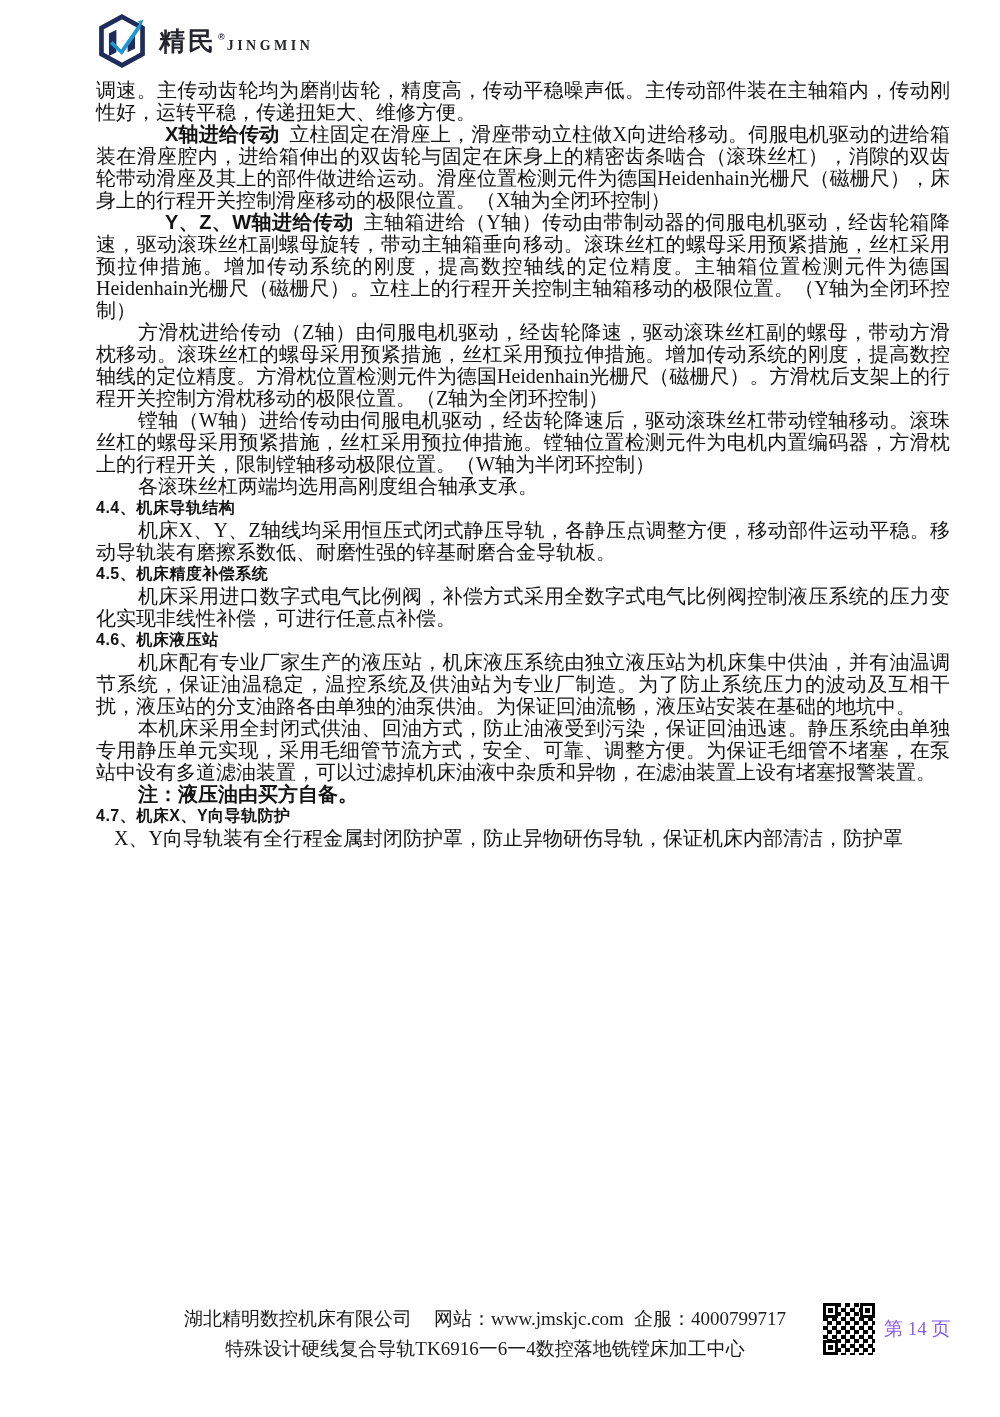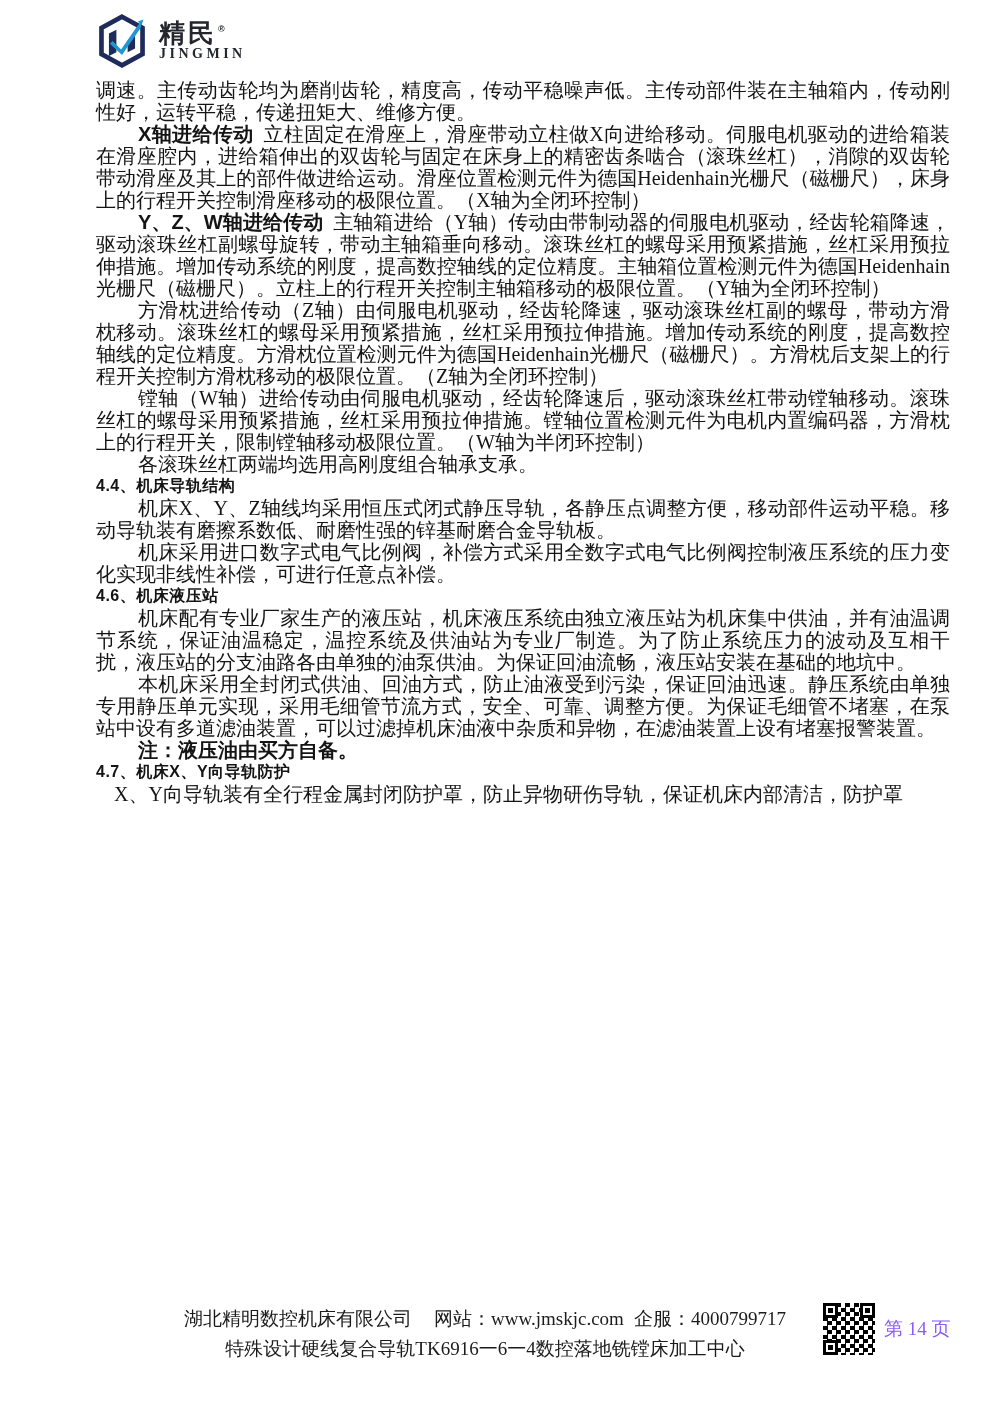--- a/index.html
+++ b/index.html
@@ -4,35 +4,35 @@
 <style>
   html,body{margin:0;padding:0;background:#ffffff;}
   .page{
     position:relative;width:1000px;height:1417px;background:#ffffff;
     font-family:"Liberation Serif","DejaVu Serif",serif;color:#141414;
     overflow:hidden;
   }
   
   .logo{position:absolute;left:94px;top:13px;display:flex;align-items:center;}
   .logo-mark{width:56px;height:56px;flex:0 0 auto;}
-  .brand{margin-left:9px;display:flex;flex-direction:column;justify-content:center;}
+  .brand{margin-left:9px;display:flex;justify-content:center;align-items:flex-end;}
   .brand-cn{font-family:"Liberation Sans","DejaVu Sans",sans-serif;font-weight:bold;
     font-size:26px;line-height:26px;color:#23262c;letter-spacing:3px;position:relative;}
   .brand-reg{font-size:9px;vertical-align:top;position:relative;top:-4px;left:1px;}
   .brand-en{font-family:Liberation Serif, serif;font-weight:bold;
     font-size:14px;line-height:16px;color:#23262c;letter-spacing:3.5px;}
   
   .content{position:absolute;left:96px;top:79px;width:854px;
     font-size:20px;line-height:22px;text-align:justify;text-justify:inter-ideograph;}
   .content p{margin:0;padding:0;}
   .indent2{text-indent:2.1em;}
   .indent1{text-indent:0.9em;}
   .heading{font-family:"Liberation Sans","DejaVu Sans",sans-serif;font-weight:bold;
     font-size:16px;letter-spacing:0.5px;}
-  .lead{font-family:"Liberation Sans","DejaVu Sans",sans-serif;font-weight:bold;margin-right:10px;}
+  .lead{font-family:"Liberation Sans","DejaVu Sans",sans-serif;font-weight:bold;margin-right:10px;margin-left:27px;}
   .note{font-family:"Liberation Sans","DejaVu Sans",sans-serif;font-weight:bold;}
   
   .footer{position:absolute;left:0;top:1304px;width:970px;text-align:center;
     font-size:19px;line-height:30px;color:#1b1b1b;}
   .footer .sep{display:inline-block;width:22px;}
   .footer .sep2{display:inline-block;width:10px;}
   .qr{position:absolute;left:823px;top:1303px;width:52px;height:52px;background:
      conic-gradient(#000 25%,#fff 0 50%,#000 0 75%,#fff 0) 0 0/9px 9px;
      outline:1px solid #fff;}
   .qr .finder{position:absolute;width:15px;height:15px;background:#fff;
@@ -64,20 +64,21 @@
 
   <div class="content" id="content">
       <p class="">调速。主传动齿轮均为磨削齿轮，精度高，传动平稳噪声低。主传动部件装在主轴箱内，传动刚性好，运转平稳，传递扭矩大、维修方便。</p>
       <p class="indent2"><span class="lead">X轴进给传动</span>立柱固定在滑座上，滑座带动立柱做X向进给移动。伺服电机驱动的进给箱装在滑座腔内，进给箱伸出的双齿轮与固定在床身上的精密齿条啮合（滚珠丝杠），消隙的双齿轮带动滑座及其上的部件做进给运动。滑座位置检测元件为德国Heidenhain光栅尺（磁栅尺），床身上的行程开关控制滑座移动的极限位置。（X轴为全闭环控制）</p>
       <p class="indent2"><span class="lead">Y、Z、W轴进给传动</span>主轴箱进给（Y轴）传动由带制动器的伺服电机驱动，经齿轮箱降速，驱动滚珠丝杠副螺母旋转，带动主轴箱垂向移动。滚珠丝杠的螺母采用预紧措施，丝杠采用预拉伸措施。增加传动系统的刚度，提高数控轴线的定位精度。主轴箱位置检测元件为德国Heidenhain光栅尺（磁栅尺）。立柱上的行程开关控制主轴箱移动的极限位置。（Y轴为全闭环控制）</p>
       <p class="indent2">方滑枕进给传动（Z轴）由伺服电机驱动，经齿轮降速，驱动滚珠丝杠副的螺母，带动方滑枕移动。滚珠丝杠的螺母采用预紧措施，丝杠采用预拉伸措施。增加传动系统的刚度，提高数控轴线的定位精度。方滑枕位置检测元件为德国Heidenhain光栅尺（磁栅尺）。方滑枕后支架上的行程开关控制方滑枕移动的极限位置。（Z轴为全闭环控制）</p>
       <p class="indent2">镗轴（W轴）进给传动由伺服电机驱动，经齿轮降速后，驱动滚珠丝杠带动镗轴移动。滚珠丝杠的螺母采用预紧措施，丝杠采用预拉伸措施。镗轴位置检测元件为电机内置编码器，方滑枕上的行程开关，限制镗轴移动极限位置。（W轴为半闭环控制）</p>
       <p class="indent2">各滚珠丝杠两端均选用高刚度组合轴承支承。</p>
       <p class="heading">4.4、机床导轨结构</p>
       <p class="indent2">机床X、Y、Z轴线均采用恒压式闭式静压导轨，各静压点调整方便，移动部件运动平稳。移动导轨装有磨擦系数低、耐磨性强的锌基耐磨合金导轨板。</p>
+      <p class="heading">4.5、机床精度补偿系统</p>
       <p class="indent2">机床采用进口数字式电气比例阀，补偿方式采用全数字式电气比例阀控制液压系统的压力变化实现非线性补偿，可进行任意点补偿。</p>
       <p class="heading">4.6、机床液压站</p>
       <p class="indent2">机床配有专业厂家生产的液压站，机床液压系统由独立液压站为机床集中供油，并有油温调节系统，保证油温稳定，温控系统及供油站为专业厂制造。为了防止系统压力的波动及互相干扰，液压站的分支油路各由单独的油泵供油。为保证回油流畅，液压站安装在基础的地坑中。</p>
       <p class="indent2">本机床采用全封闭式供油、回油方式，防止油液受到污染，保证回油迅速。静压系统由单独专用静压单元实现，采用毛细管节流方式，安全、可靠、调整方便。为保证毛细管不堵塞，在泵站中设有多道滤油装置，可以过滤掉机床油液中杂质和异物，在滤油装置上设有堵塞报警装置。</p>
       <p class="note indent2">注：液压油由买方自备。</p>
       <p class="heading">4.7、机床X、Y向导轨防护</p>
       <p class="indent1">X、Y向导轨装有全行程金属封闭防护罩，防止异物研伤导轨，保证机床内部清洁，防护罩</p>
     </div>
 
   <div class="footer">

